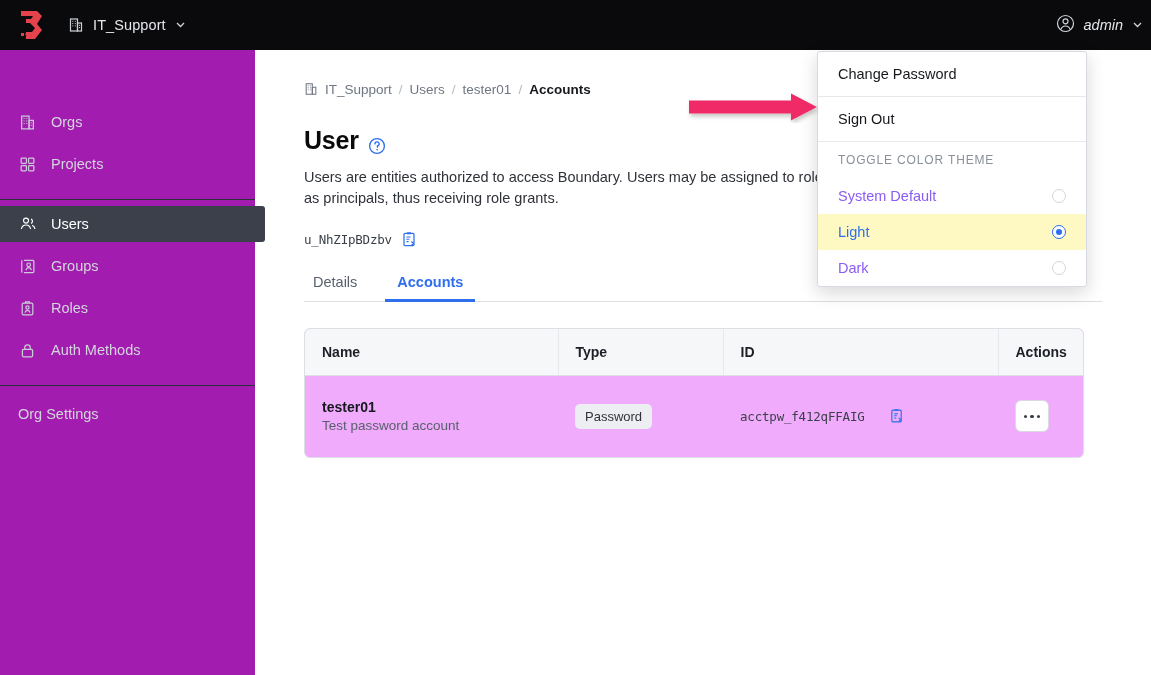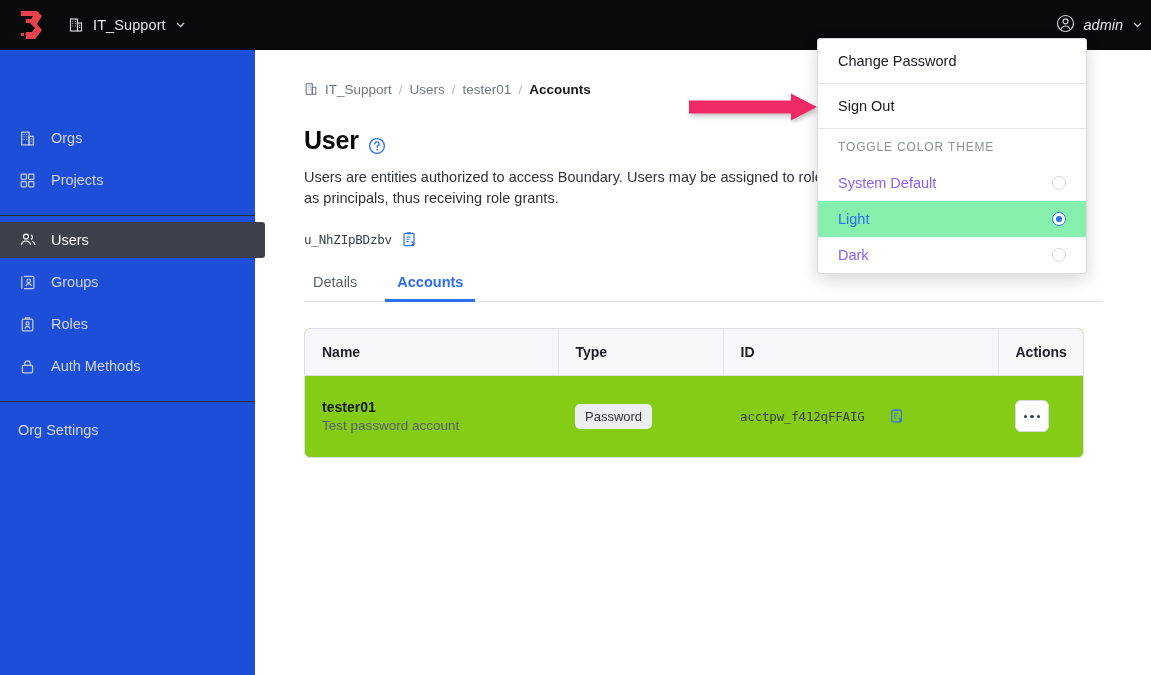--- a/index.html
+++ b/index.html
@@ -37,22 +37,22 @@
     margin-left: auto; display: flex; align-items: center;
     gap: 9px; padding-right: 8px; height: 50px;
     color: #e4e6ea; cursor: pointer; font-style: italic;
   }
   .topbar-right .user-label { font-size: 14.5px; }
 
   
   .sidebar {
     position: absolute; top: 50px; left: 0;
     width: 255px; height: 625px;
-    background: #1d4ed8;
-    padding-top: 64px;
+    background: #a21caf;
+    padding-top: 48px;
     z-index: 10;
   }
   .nav-sep {
     height: 1px; background: #2b2f38;
     margin: 17px 0 0 0;
   }
   .nav-item {
     display: flex; align-items: center; gap: 14px;
     height: 36px; padding: 0 0 0 18px;
     color: #d3d6dc; font-size: 14.5px;
@@ -129,21 +129,21 @@
     border-bottom: 3px solid transparent;
     margin-bottom: -1px;
   }
   .tab:first-child { margin-left: -3px; }
   .tab.active { color: #2f6fed; font-weight: 600; border-bottom-color: #2f6fed; }
 
   
   .table-card {
     margin-top: 26px; width: 780px;
     border: 1px solid #dcdfe4; border-radius: 6px;
-    overflow: hidden; background: #84cc16;
+    overflow: hidden; background: #f0abfc;
   }
   table { width: 100%; border-collapse: collapse; table-layout: fixed; }
   thead th {
     background: #f6f7f9; text-align: left;
     font-size: 14px; font-weight: 600; color: #1c1f25;
     padding: 13px 0 13px 17px; height: 46px;
     border-bottom: 1px solid #dcdfe4;
     border-right: 1px solid #e6e8ec;
   }
   thead th:last-child { border-right: none; }
@@ -161,21 +161,21 @@
   .dots-btn {
     width: 34px; height: 32px; border: 1px solid #d7dae0;
     border-radius: 6px; background: #fff; cursor: pointer;
     display: flex; align-items: center; justify-content: center;
     gap: 3px;
   }
   .dots-btn i { width: 3.5px; height: 3.5px; border-radius: 50%; background: #3a3f47; display: block; }
 
   
   .menu {
-    position: absolute; top: 38px; left: 817px;
+    position: absolute; top: 51px; left: 817px;
     width: 270px;
     background: #ffffff;
     border: 1px solid #d8dbe1;
     border-radius: 3px;
     box-shadow: 0 6px 18px rgba(10,12,18,.16);
     z-index: 40;
     overflow: hidden;
   }
   .menu-item {
     height: 45px; display: flex; align-items: center;
@@ -185,21 +185,21 @@
   .menu-section-label {
     height: 36px; display: flex; align-items: center;
     padding: 0 20px; font-size: 12px; letter-spacing: .85px;
     color: #8a9099; text-transform: uppercase;
   }
   .menu-radio-row {
     height: 36px; display: flex; align-items: center;
     padding: 0 20px; font-size: 14.5px; color: #8b5cf6;
     cursor: pointer; justify-content: space-between;
   }
-  .menu-radio-row.selected { background: #86efac; color: #2f6fed; }
+  .menu-radio-row.selected { background: #fef9c3; color: #2f6fed; }
   .radio {
     width: 14px; height: 14px; border-radius: 50%;
     border: 1.5px solid #d2d6dd; background: #fff; flex: none;
   }
   .radio.on {
     border: 1.5px solid #2f6fed; background: #fff;
     position: relative;
   }
   .radio.on::after {
     content: ""; position: absolute;

